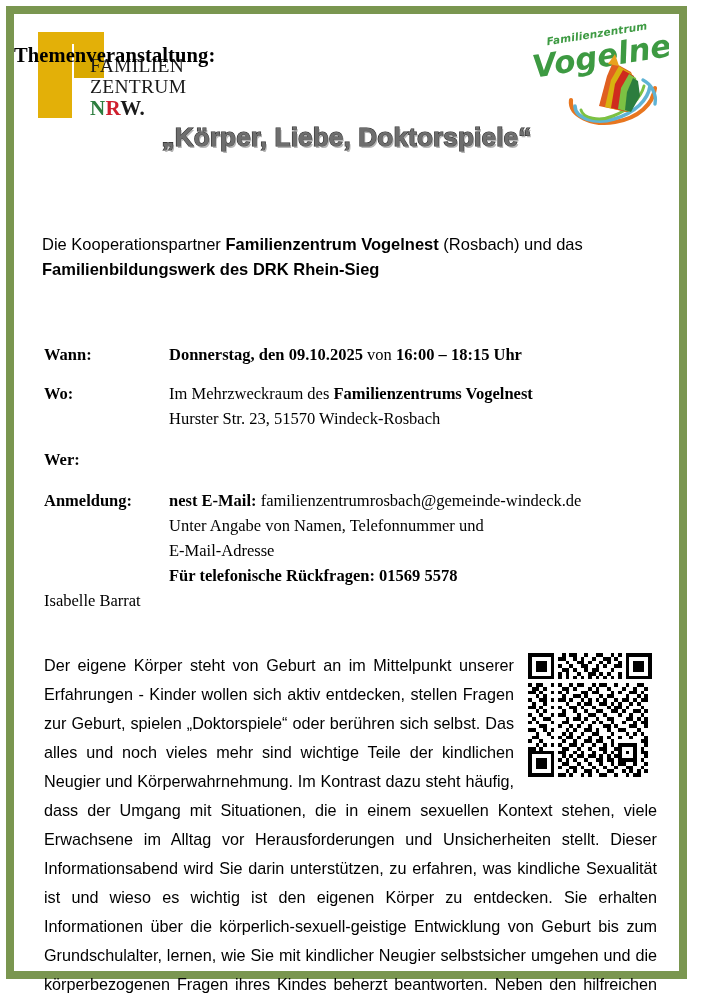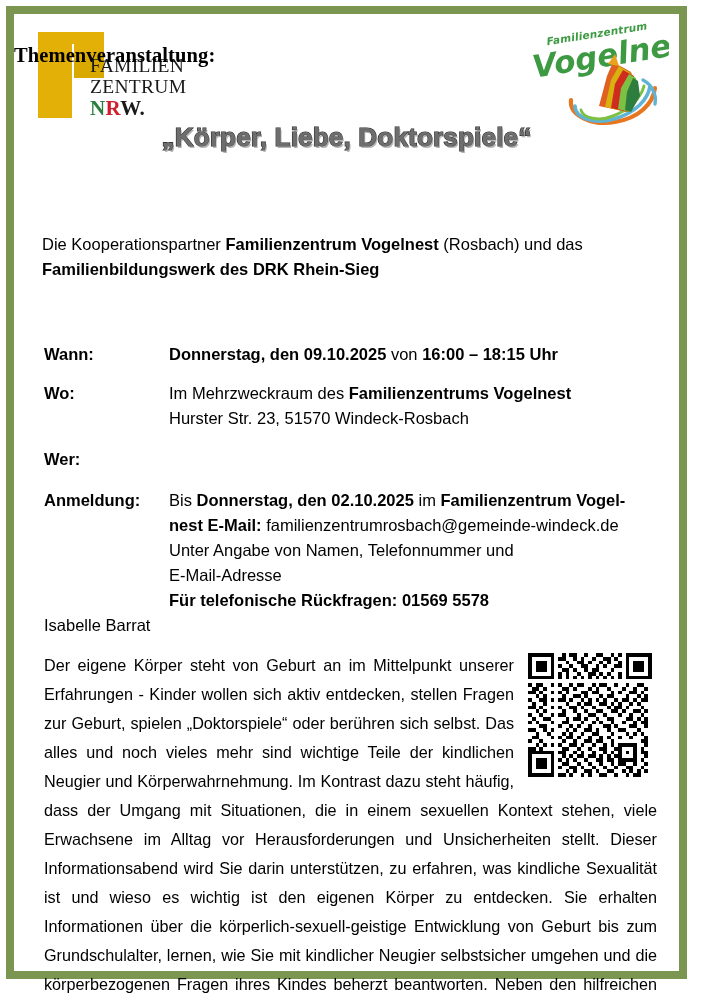--- a/index.html
+++ b/index.html
@@ -99,20 +99,21 @@
     line-height: 25px;
   }
   .intro b { font-weight: bold; }
 
   
   .details {
     position: absolute;
     left: 30px;
     right: 22px;
     top: 328px;
+    font-family: Liberation Serif, serif;
   }
   .detail-row {
     display: flex;
     align-items: flex-start;
   }
   .detail-label {
     flex: 0 0 125px;
     font-weight: bold;
     font-size: 16.5px;
     line-height: 25px;
@@ -227,21 +228,20 @@
 
     <div class="detail-row">
       <div class="detail-label">Wer:</div>
     </div>
 
     <div class="gap-16"></div>
 
     <div class="detail-row">
       <div class="detail-label">Anmeldung:</div>
       <div class="detail-value">
-        <div><span>Bis </span><b>Donnerstag, den 02.10.2025</b><span> im </span><b>Familienzentrum Vogel-</b></div>
         <div><b>nest E-Mail:</b><span> familienzentrumrosbach@gemeinde-windeck.de</span></div>
         <div>Unter Angabe von Namen, Telefonnummer und</div>
         <div>E-Mail-Adresse</div>
         <div><b>Für telefonische Rückfragen: 01569 5578</b></div>
       </div>
     </div>
 
     <div class="detail-row">
       <div class="detail-value">Isabelle Barrat</div>
     </div>

